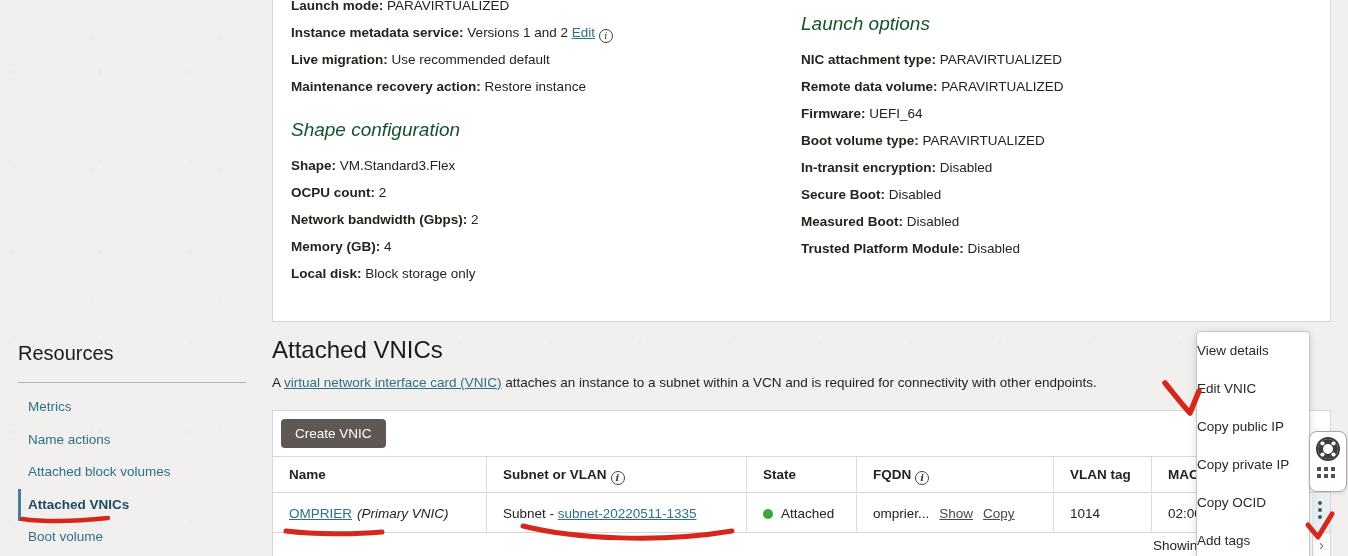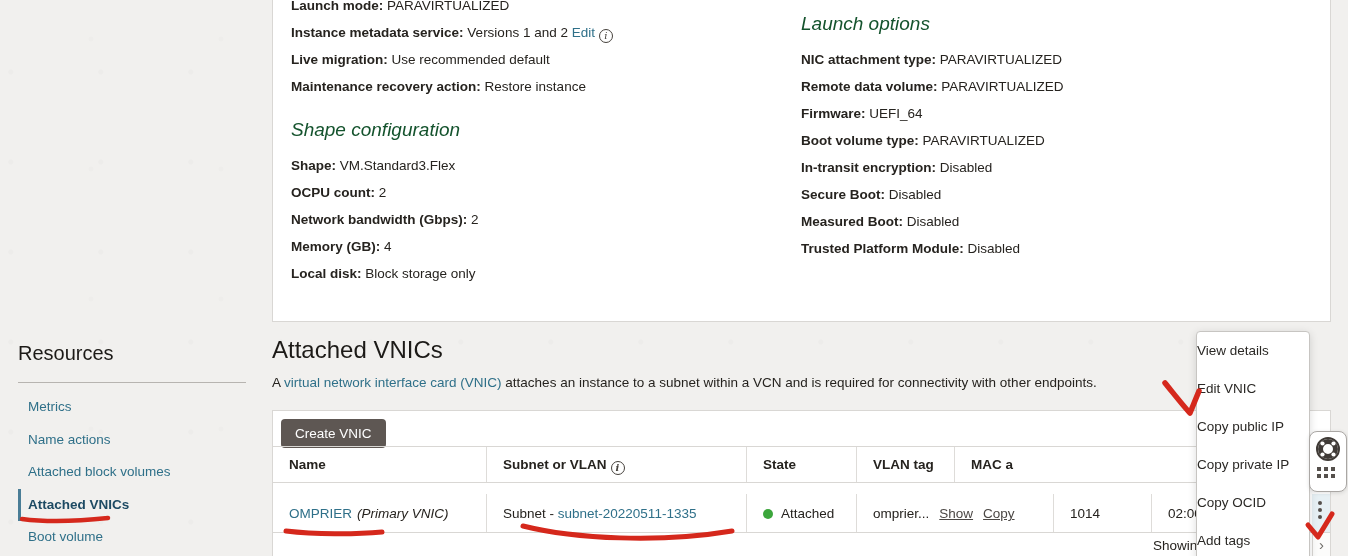--- a/index.html
+++ b/index.html
@@ -24,21 +24,21 @@
     background:#ffffff; border:1px solid #d9d7d4; border-top:none;
   }
   .col-general { position:absolute; left:18px; top:-6px; }
   .col-shape   { position:absolute; left:18px; top:118px; }
   .col-launch  { position:absolute; left:528px; top:12px; }
   .kv { height:27px; line-height:27px; font-size:13.5px; white-space:nowrap; }
   .kv .lbl { font-weight:700; }
   .kv .val { font-weight:400; }
   .h2 { font-size:19px; font-weight:400; color:#14532d; line-height:28px; margin-bottom:8px;font-style:italic; }
   .col-shape .rows, .col-launch .rows { margin-top:6px; }
-  a.lnk { color:#2f7089; cursor:pointer; }
+  a.lnk { color:#2f7089; text-decoration:underline; cursor:pointer; }
   .info-icon {
     display:inline-block; width:14px; height:14px; border:1px solid #45413c;
     border-radius:50%; font-family:"DejaVu Serif", serif; font-style:italic;
     font-size:10px; line-height:12px; text-align:center; color:#45413c;
     vertical-align:-2px; margin-left:4px;
   }
 
   
   .sidebar { position:absolute; left:18px; top:342px; width:228px; }
   .sidebar .title { font-size:20px; font-weight:400; color:#1c1a17; }
@@ -61,21 +61,21 @@
     background:#ffffff; border:1px solid #d9d7d4;
   }
   .toolbar { position:absolute; left:0; top:0; width:100%; height:45px; }
   .btn-create {
     position:absolute; left:8px; top:8px; height:29px; padding:0 14px;
     background:#5e5753; color:#ffffff; font-size:13.5px; line-height:29px;
     border:none; border-radius:4px; cursor:pointer;
     font-family:"Liberation Sans", sans-serif;
   }
   .thead, .trow { position:absolute; left:0; width:1057px; display:flex; }
-  .thead { top:35px; height:37px; border-top:1px solid #d9d7d4; border-bottom:1px solid #d9d7d4;align-items:center; }
+  .thead { top:45px; height:37px; border-top:1px solid #d9d7d4; border-bottom:1px solid #d9d7d4;align-items:center; }
   .trow  { top:83px; height:39px; border-bottom:1px solid #d9d7d4; }
   .cell { padding-left:16px; white-space:nowrap; overflow:hidden; }
   .thead .cell { font-weight:700; font-size:13.5px; line-height:35px; }
   .trow  .cell { font-size:13.5px; line-height:39px; }
   .cell + .cell { border-left:1px solid #dedcd9; }
   .w-name{width:213px} .w-subnet{width:260px} .w-state{width:110px}
   .w-fqdn{width:197px} .w-vlan{width:98px} .w-mac{width:179px}
   .state-dot {
     display:inline-block; width:10px; height:10px; border-radius:50%;
     background:#3ca63c; margin-right:8px; vertical-align:-1px;
@@ -232,20 +232,23 @@
   <div class="toolbar">
     <button class="btn-create">Create VNIC</button>
   </div>
 
   <div class="thead">
     <div class="cell w-name">Name</div>
     <div class="cell w-subnet">
       <span>Subnet or VLAN</span><span class="info-icon">i</span>
     </div>
     <div class="cell w-state">State</div>
+    <div class="cell w-fqdn">
+      <span>FQDN</span><span class="info-icon">i</span>
+    </div>
     <div class="cell w-vlan">VLAN tag</div>
     <div class="cell w-mac">MAC a</div>
   </div>
 
   <div class="trow">
     <div class="cell w-name">
       <a class="lnk">OMPRIER</a><span class="name-note">(Primary VNIC)</span>
     </div>
     <div class="cell w-subnet">
       <span>Subnet - </span><a class="lnk">subnet-20220511-1335</a>

